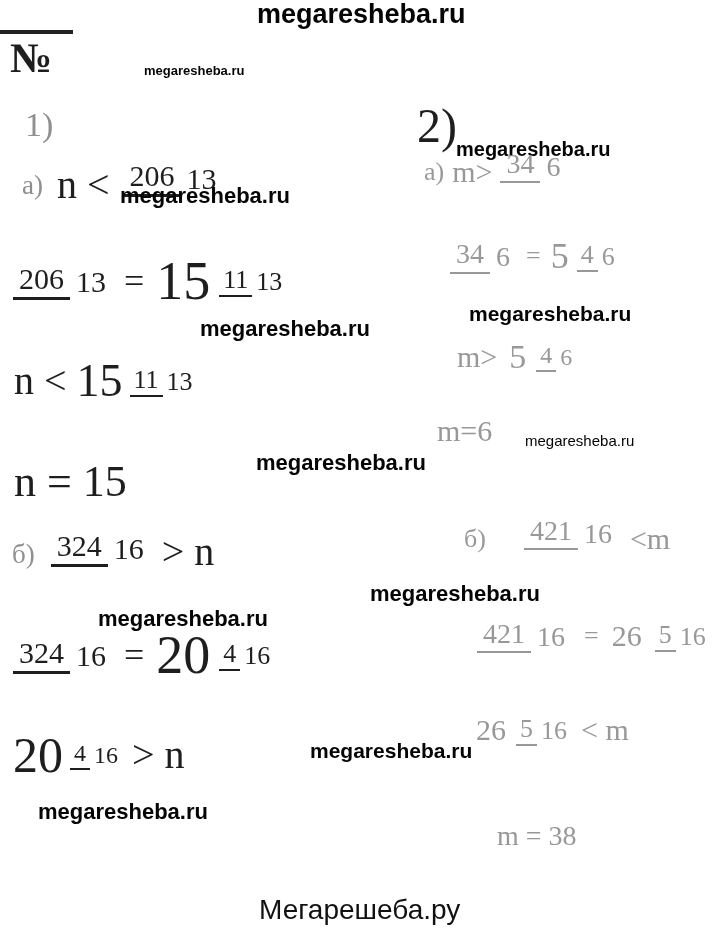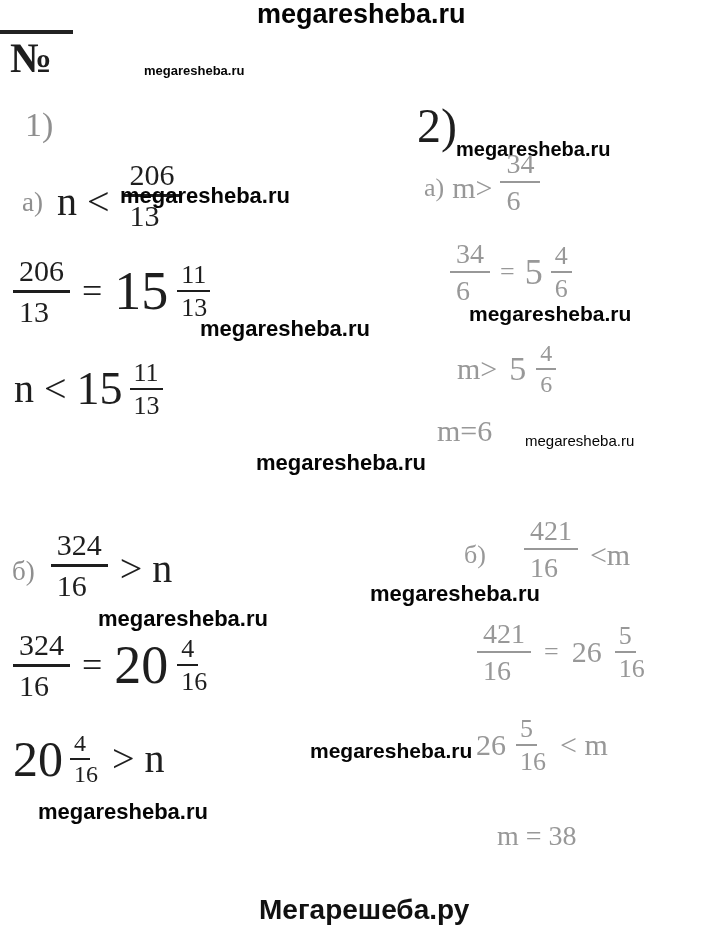--- a/index.html
+++ b/index.html
@@ -5,36 +5,36 @@
   html,body{margin:0;padding:0;background:#fff;}
   .page{position:relative;width:720px;height:933px;background:#ffffff;overflow:hidden;
         font-family:"Liberation Serif",serif;color:#1e1e1e;}
   .abs{position:absolute;white-space:nowrap;}
   .wm{position:absolute;white-space:nowrap;font-family:"Liberation Sans",sans-serif;
       font-weight:bold;color:#050505;line-height:1;}
   .wm.thin{font-weight:normal;}
   .row{position:absolute;display:flex;align-items:center;white-space:nowrap;line-height:1;}
   .gray{color:#989898;}
   .glabel{color:#8f8f8f;}
-  .frac{display:inline-flex;flex-direction:column;align-items:flex-start;line-height:1.12;}
+  .frac{display:inline-flex;flex-direction:row;align-items:center;line-height:1.12;}
   .frac .fnum{padding:0 6px 2px;border-bottom:3px solid currentColor;}
   .frac .fden{padding:2px 6px 0;font-family:Liberation Serif, serif;}
   .frac.sm .fnum{padding:0 4px 1px;border-bottom-width:2px;}
   .frac.sm .fden{padding:1px 4px 0;}
   .gray .frac .fnum{border-bottom-width:2px;}
   .rule{position:absolute;background:#222;}
   .hno{position:absolute;display:flex;align-items:baseline;font-weight:bold;}
   .f13{font-size:13px}.f15{font-size:15px}.f20{font-size:20px}.f21{font-size:21px}
   .f22{font-size:22px}.f24{font-size:24px}.f26{font-size:26px}.f27{font-size:27px}
   .f28{font-size:28px}.f30{font-size:30px}.f34{font-size:34px}.f36{font-size:36px}
   .f40{font-size:40px}.f42{font-size:42px}.f44{font-size:44px}.f46{font-size:46px}
   .f48{font-size:48px}.f50{font-size:50px}.f54{font-size:54px}.f56{font-size:56px}
   .sink4{position:relative;top:4px}.sink6{position:relative;top:6px}.sink7{position:relative;top:7px}
   .mlneg{margin-left:-3px}.ml26{margin-left:26px}
-  .brand{position:absolute;font-family:"Liberation Sans",sans-serif;font-weight:bold;color:#111;line-height:1;}
+  .brand{position:absolute;font-family:"Liberation Sans",sans-serif;font-weight:normal;color:#111;line-height:1;}
 </style>
 </head>
 <body>
 
 <div class="page">
 
   <div class="wm f27" style="left:257px;top:1px;">megaresheba.ru</div>
 
   <div class="rule" style="left:0;top:30px;width:73px;height:4px;"></div>
   <div class="hno" style="left:10px;top:34px;">
@@ -72,20 +72,21 @@
 
   <div class="row" style="left:14px;top:358px;gap:10px;">
     <span class="f40">n &lt;</span>
     <span class="f46">15</span>
     <span class="frac sm f26 mlneg">
       <span class="fnum">11</span>
       <span class="fden">13</span>
     </span>
   </div>
 
+  <div class="abs f44" style="left:14px;top:456px;">n = 15</div>
   <div class="wm f22" style="left:256px;top:452px;">megaresheba.ru</div>
 
   <div class="row" style="left:12px;top:528px;gap:12px;">
     <span class="f27 glabel sink6" style="margin-right:4px;">б)</span>
     <span class="frac f30">
       <span class="fnum">324</span>
       <span class="fden">16</span>
     </span>
     <span class="f40 sink4">&gt; n</span>
   </div>

